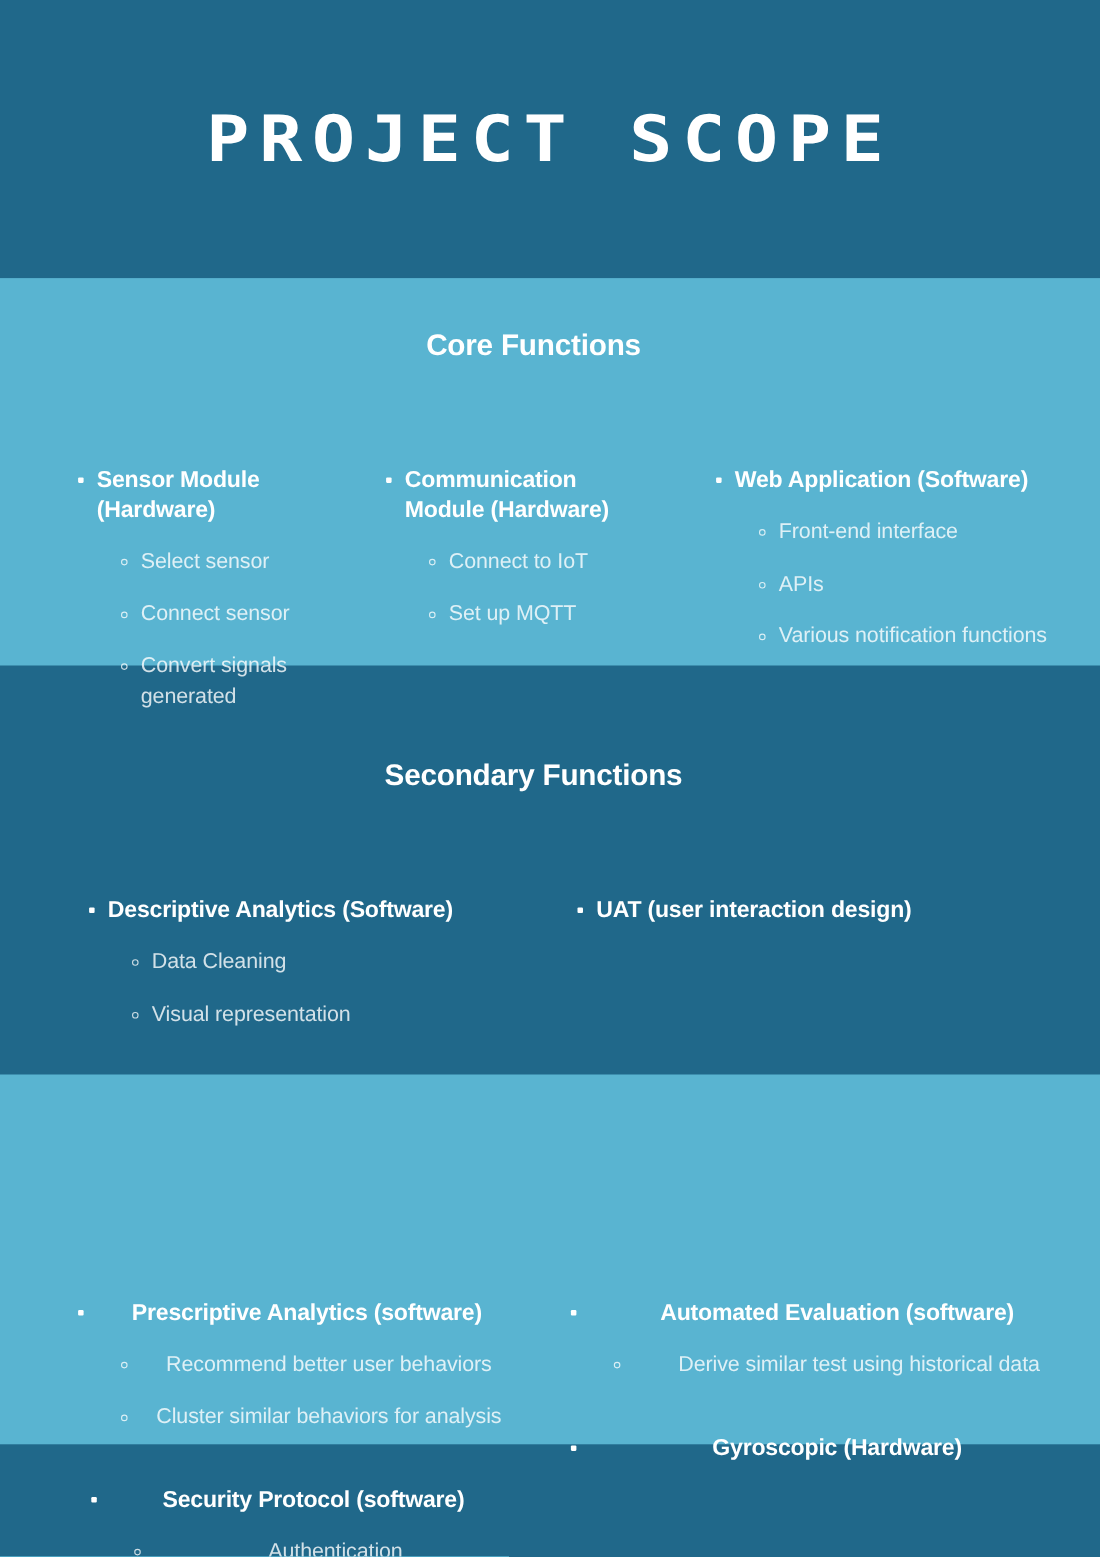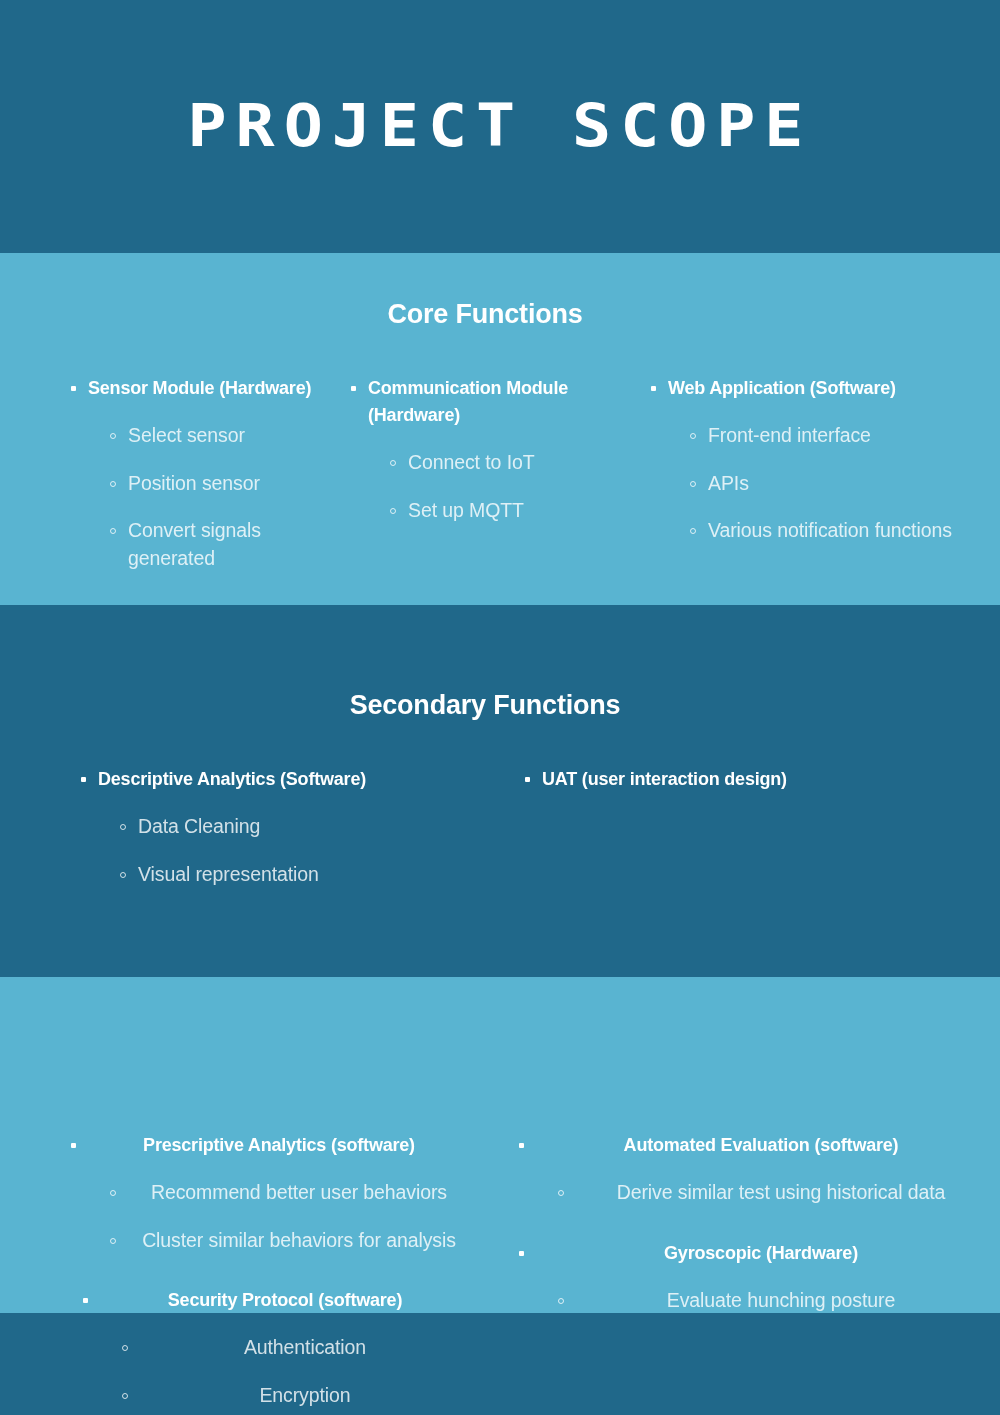--- a/index.html
+++ b/index.html
@@ -70,24 +70,25 @@
   .col { position:relative; }
 
   
   .group { margin-bottom:28px; }
   .group:last-child { margin-bottom:0; }
 
   .l1 {
     position:relative;
     padding-left:20px;
     color:#ffffff;
-    font-size:18px;
+    font-size:21px;
     font-weight:bold;
     line-height:27px;
     letter-spacing:-0.2px;
+    margin-top:48px;
   }
   .l1::before {
     content:"";
     position:absolute;
     left:3px;
     top:11px;
     width:5px;
     height:5px;
     background:#ffffff;
     border-radius:1px;
@@ -131,21 +132,21 @@
   <div class="poster-title">PROJECT SCOPE</div>
 
   <div class="section-heading" style="top:299px;">Core Functions</div>
 
   <div class="cols" style="top:375px;">
     <div class="col" style="width:330px; padding-left:68px;">
       <div class="group">
         <div class="l1">Sensor Module (Hardware)</div>
         <div class="sublist">
           <div class="l2">Select sensor</div>
-          <div class="l2">Position sensor</div>
+          <div class="l2">Connect sensor</div>
           <div class="l2">Convert signals generated</div>
         </div>
       </div>
     </div>
 
     <div class="col" style="width:280px; padding-left:18px; padding-right:14px;">
       <div class="group">
         <div class="l1">Communication Module (Hardware)</div>
         <div class="sublist">
           <div class="l2">Connect to IoT</div>
@@ -207,20 +208,17 @@
 
     <div class="col" style="width:530px; padding-left:46px; padding-right:14px;">
       <div class="group" style="margin-bottom:33px;">
         <div class="l1">Automated Evaluation (software)</div>
         <div class="sublist">
           <div class="l2">Derive similar test using historical data</div>
         </div>
       </div>
       <div class="group">
         <div class="l1">Gyroscopic (Hardware)</div>
-        <div class="sublist">
-          <div class="l2">Evaluate hunching posture</div>
-        </div>
       </div>
     </div>
   </div>
 
 </div>
 
 </body></html>

